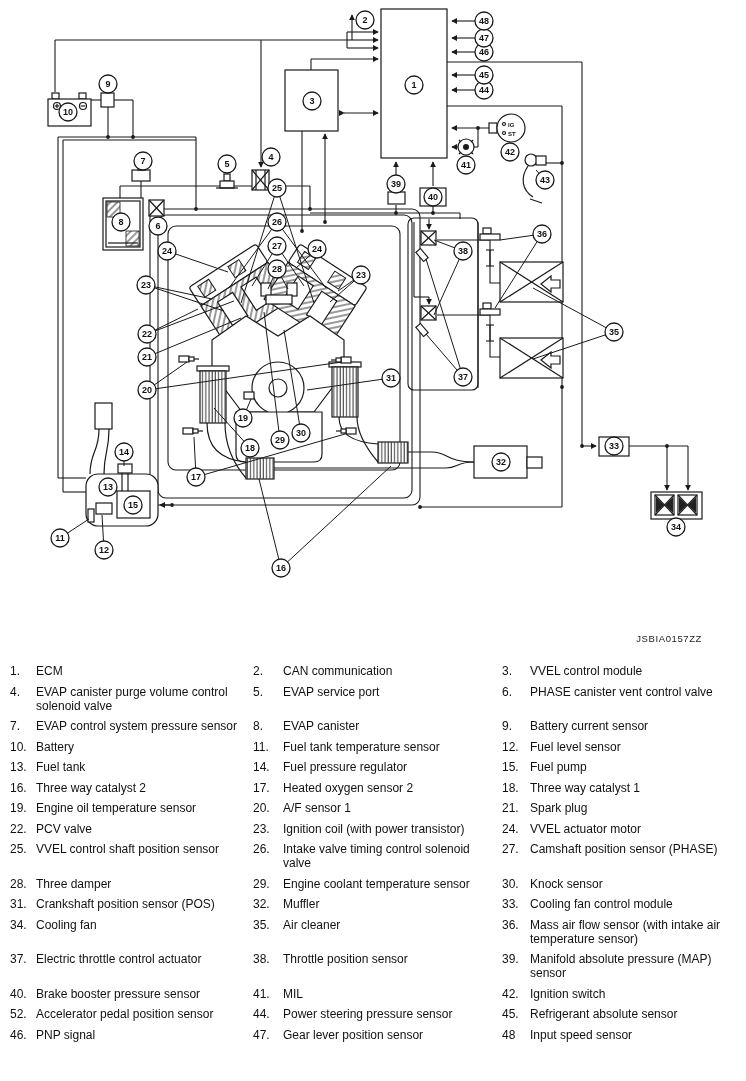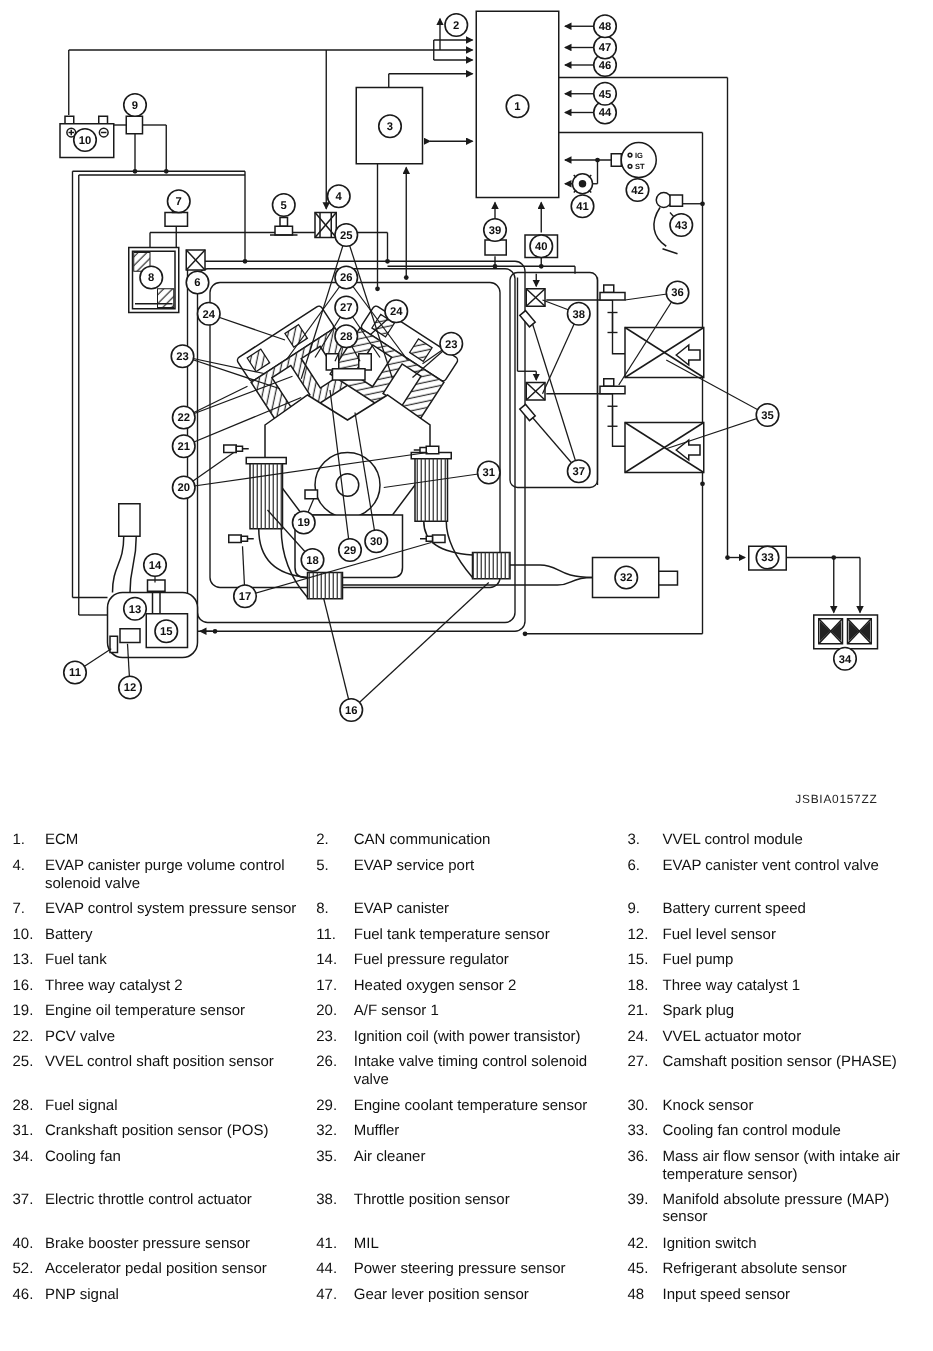--- a/index.html
+++ b/index.html
@@ -613,27 +613,27 @@
       <div class="llab">ECM</div>
       <div class="lnum">2.</div>
       <div class="llab">CAN communication</div>
       <div class="lnum">3.</div>
       <div class="llab">VVEL control module</div>
       <div class="lnum">4.</div>
       <div class="llab">EVAP canister purge volume control solenoid valve</div>
       <div class="lnum">5.</div>
       <div class="llab">EVAP service port</div>
       <div class="lnum">6.</div>
-      <div class="llab">EVAP canister vent control valve</div>
+      <div class="llab">PHASE canister vent control valve</div>
       <div class="lnum">7.</div>
       <div class="llab">EVAP control system pressure sensor</div>
       <div class="lnum">8.</div>
       <div class="llab">EVAP canister</div>
       <div class="lnum">9.</div>
-      <div class="llab">Battery current speed</div>
+      <div class="llab">Battery current sensor</div>
       <div class="lnum">10.</div>
       <div class="llab">Battery</div>
       <div class="lnum">11.</div>
       <div class="llab">Fuel tank temperature sensor</div>
       <div class="lnum">12.</div>
       <div class="llab">Fuel level sensor</div>
       <div class="lnum">13.</div>
       <div class="llab">Fuel tank</div>
       <div class="lnum">14.</div>
       <div class="llab">Fuel pressure regulator</div>
@@ -657,21 +657,21 @@
       <div class="llab">Ignition coil (with power transistor)</div>
       <div class="lnum">24.</div>
       <div class="llab">VVEL actuator motor</div>
       <div class="lnum">25.</div>
       <div class="llab">VVEL control shaft position sensor</div>
       <div class="lnum">26.</div>
       <div class="llab">Intake valve timing control solenoid valve</div>
       <div class="lnum">27.</div>
       <div class="llab">Camshaft position sensor (PHASE)</div>
       <div class="lnum">28.</div>
-      <div class="llab">Fuel signal</div>
+      <div class="llab">Three damper</div>
       <div class="lnum">29.</div>
       <div class="llab">Engine coolant temperature sensor</div>
       <div class="lnum">30.</div>
       <div class="llab">Knock sensor</div>
       <div class="lnum">31.</div>
       <div class="llab">Crankshaft position sensor (POS)</div>
       <div class="lnum">32.</div>
       <div class="llab">Muffler</div>
       <div class="lnum">33.</div>
       <div class="llab">Cooling fan control module</div>

